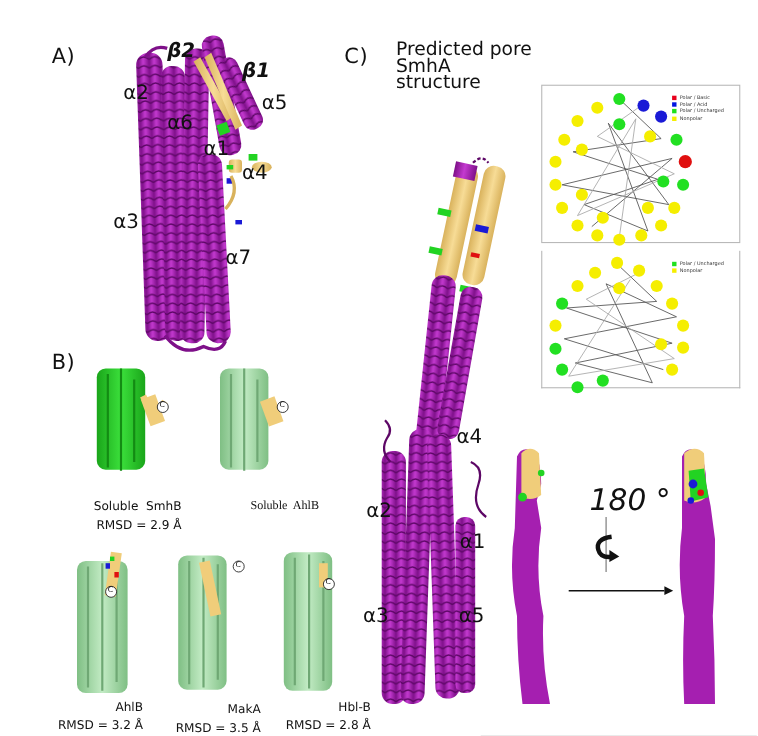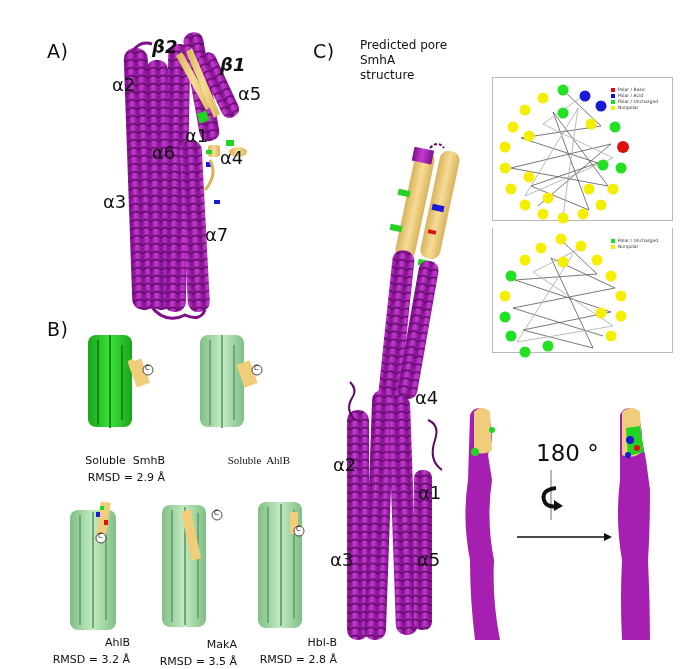--- a/index.html
+++ b/index.html
@@ -2,27 +2,27 @@
 <html><head>
 <meta charset="utf-8">
 <style>
   * { box-sizing: border-box; margin: 0; padding: 0; }
   html, body { width: 689px; height: 669px; background: #ffffff; overflow: hidden; }
   body { position: relative; font-family: "DejaVu Sans", "Liberation Sans", sans-serif; color: #111; }
   .abs { position: absolute; }
   .panel-letter { font-size: 19px; font-weight: normal; letter-spacing: 0.5px; }
   .lbl { font-size: 18px; line-height: 1; }
   .cap { font-size: 11px; text-align: right; line-height: 17px; white-space: nowrap; }
-  .pore-title { font-size: 12px; line-height: 15px; }
+  .pore-title { font-size: 17px; line-height: 15px; }
   svg { position: absolute; overflow: visible; }
   .wheel-box { position: absolute; background: #fff; border: 1px solid #b9b9b9; }
   .legend { position: absolute; font-size: 4.5px; line-height: 6px; color: #333; }
   .legend .sw { display: inline-block; width: 4px; height: 4px; margin-right: 3px; vertical-align: middle; }
   .surface-frame { position: absolute; border: 1.5px solid #111; background: #fff; }
-  .rot-label { font-size: 23px; }
+  .rot-label { font-size: 27px; font-style: italic; }
 </style>
 </head>
 <body>
 
 <div class="abs panel-letter" style="left:47px;top:40px;">A)</div>
 
 <svg width="689" height="669" style="left:0;top:0;">
   <defs>
     <linearGradient id="mag" x1="0" x2="1">
       <stop offset="0" stop-color="#7e1089"></stop>
@@ -154,21 +154,21 @@
   <g>
     <line x1="517" y1="537" x2="604" y2="537" stroke="#111" stroke-width="1.4"></line>
     <path d="M604 533 L612 537 L604 541 Z" fill="#111"></path>
   </g>
 </svg>
 
 <div class="abs lbl" style="left:152px;top:38px;font-weight:bold;font-style:italic;">β2</div>
 <div class="abs lbl" style="left:220px;top:56px;font-weight:bold;font-style:italic;">β1</div>
 <div class="abs lbl" style="left:112px;top:76px;">α2</div>
 <div class="abs lbl" style="left:238px;top:85px;">α5</div>
-<div class="abs lbl" style="left:152px;top:103px;margin-top:41px;">α6</div>
+<div class="abs lbl" style="left:152px;top:103px;">α6</div>
 <div class="abs lbl" style="left:185px;top:127px;">α1</div>
 <div class="abs lbl" style="left:220px;top:149px;">α4</div>
 <div class="abs lbl" style="left:103px;top:193px;">α3</div>
 <div class="abs lbl" style="left:205px;top:226px;">α7</div>
 
 <div class="abs panel-letter" style="left:47px;top:318px;">B)</div>
 
 <div class="abs cap" style="left:55px;top:452px;width:110px;">
   <div style="white-space:pre;">Soluble  SmhB</div>
   <div>RMSD = 2.9 Å</div>

